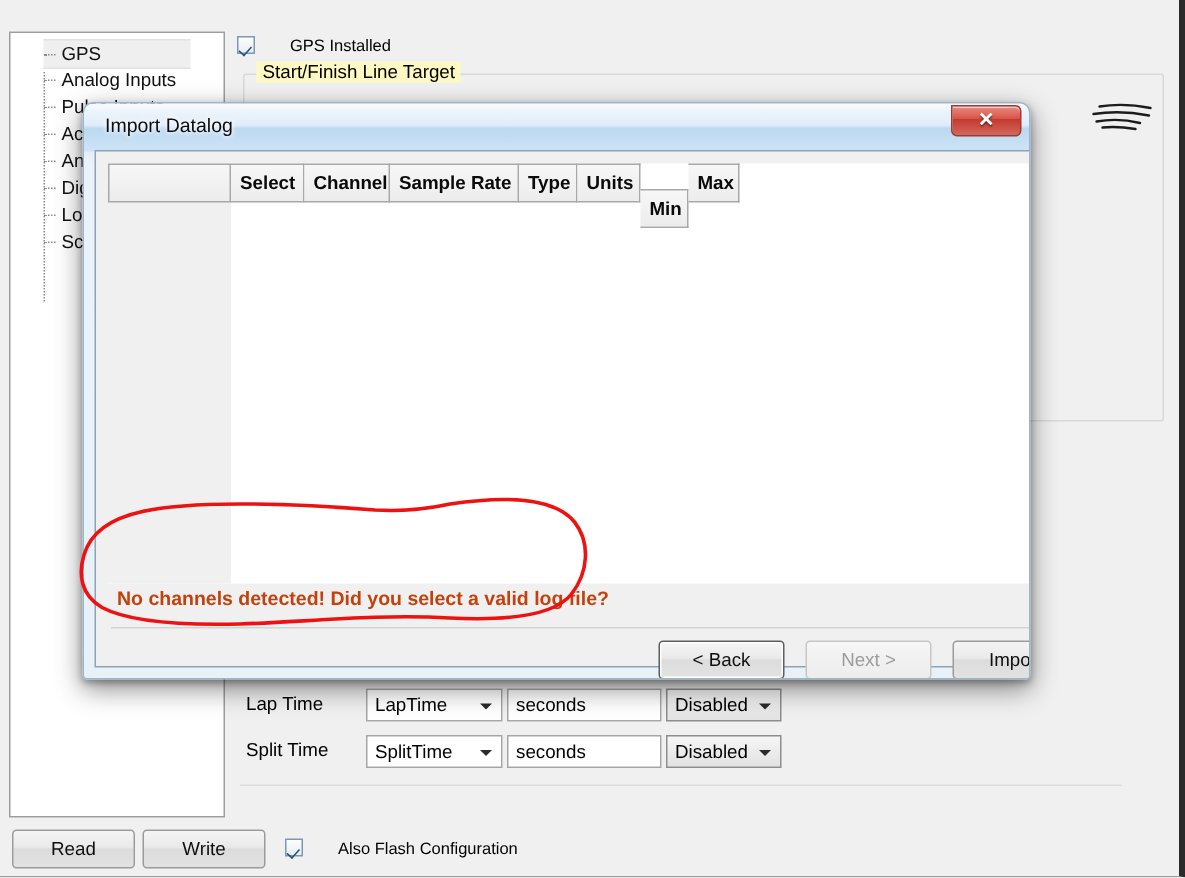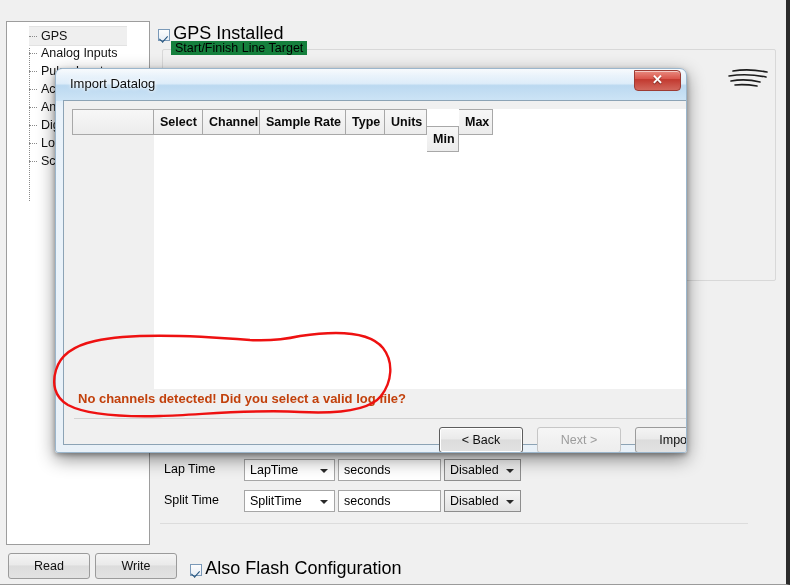--- a/index.html
+++ b/index.html
@@ -114,34 +114,34 @@
   .winchk.checked:after {
     content: "";
     position: absolute;
     left: 2px; top: 4px;
     width: 4px; height: 7px;
     border: solid #21527c;
     border-width: 0 1.6px 1.6px 0;
     transform: rotate(42deg);
   }
   .chk-label {
-    font-size: 18px;
-    margin-left: 0;
+    font-size: 11px;
+    margin-left: 20px;
   }
   .groupbox {
     position: absolute;
     left: 6px; top: 28px;
     width: 612px; height: 230px;
     border: 1px solid #d8d8d8;
     border-radius: 2px;
   }
   .groupbox > .gb-title {
     position: absolute;
     left: 8px; top: -9px;
-    background: #15803d;
+    background: #fef9c3;
     padding: 0 4px;
     font-size: 12.5px;
   }
   .blurred-row {
     position: absolute;
     left: 8px; top: 24px;
     width: 600px; height: 22px;
     filter: blur(1.4px);
     opacity: .72;
   }

